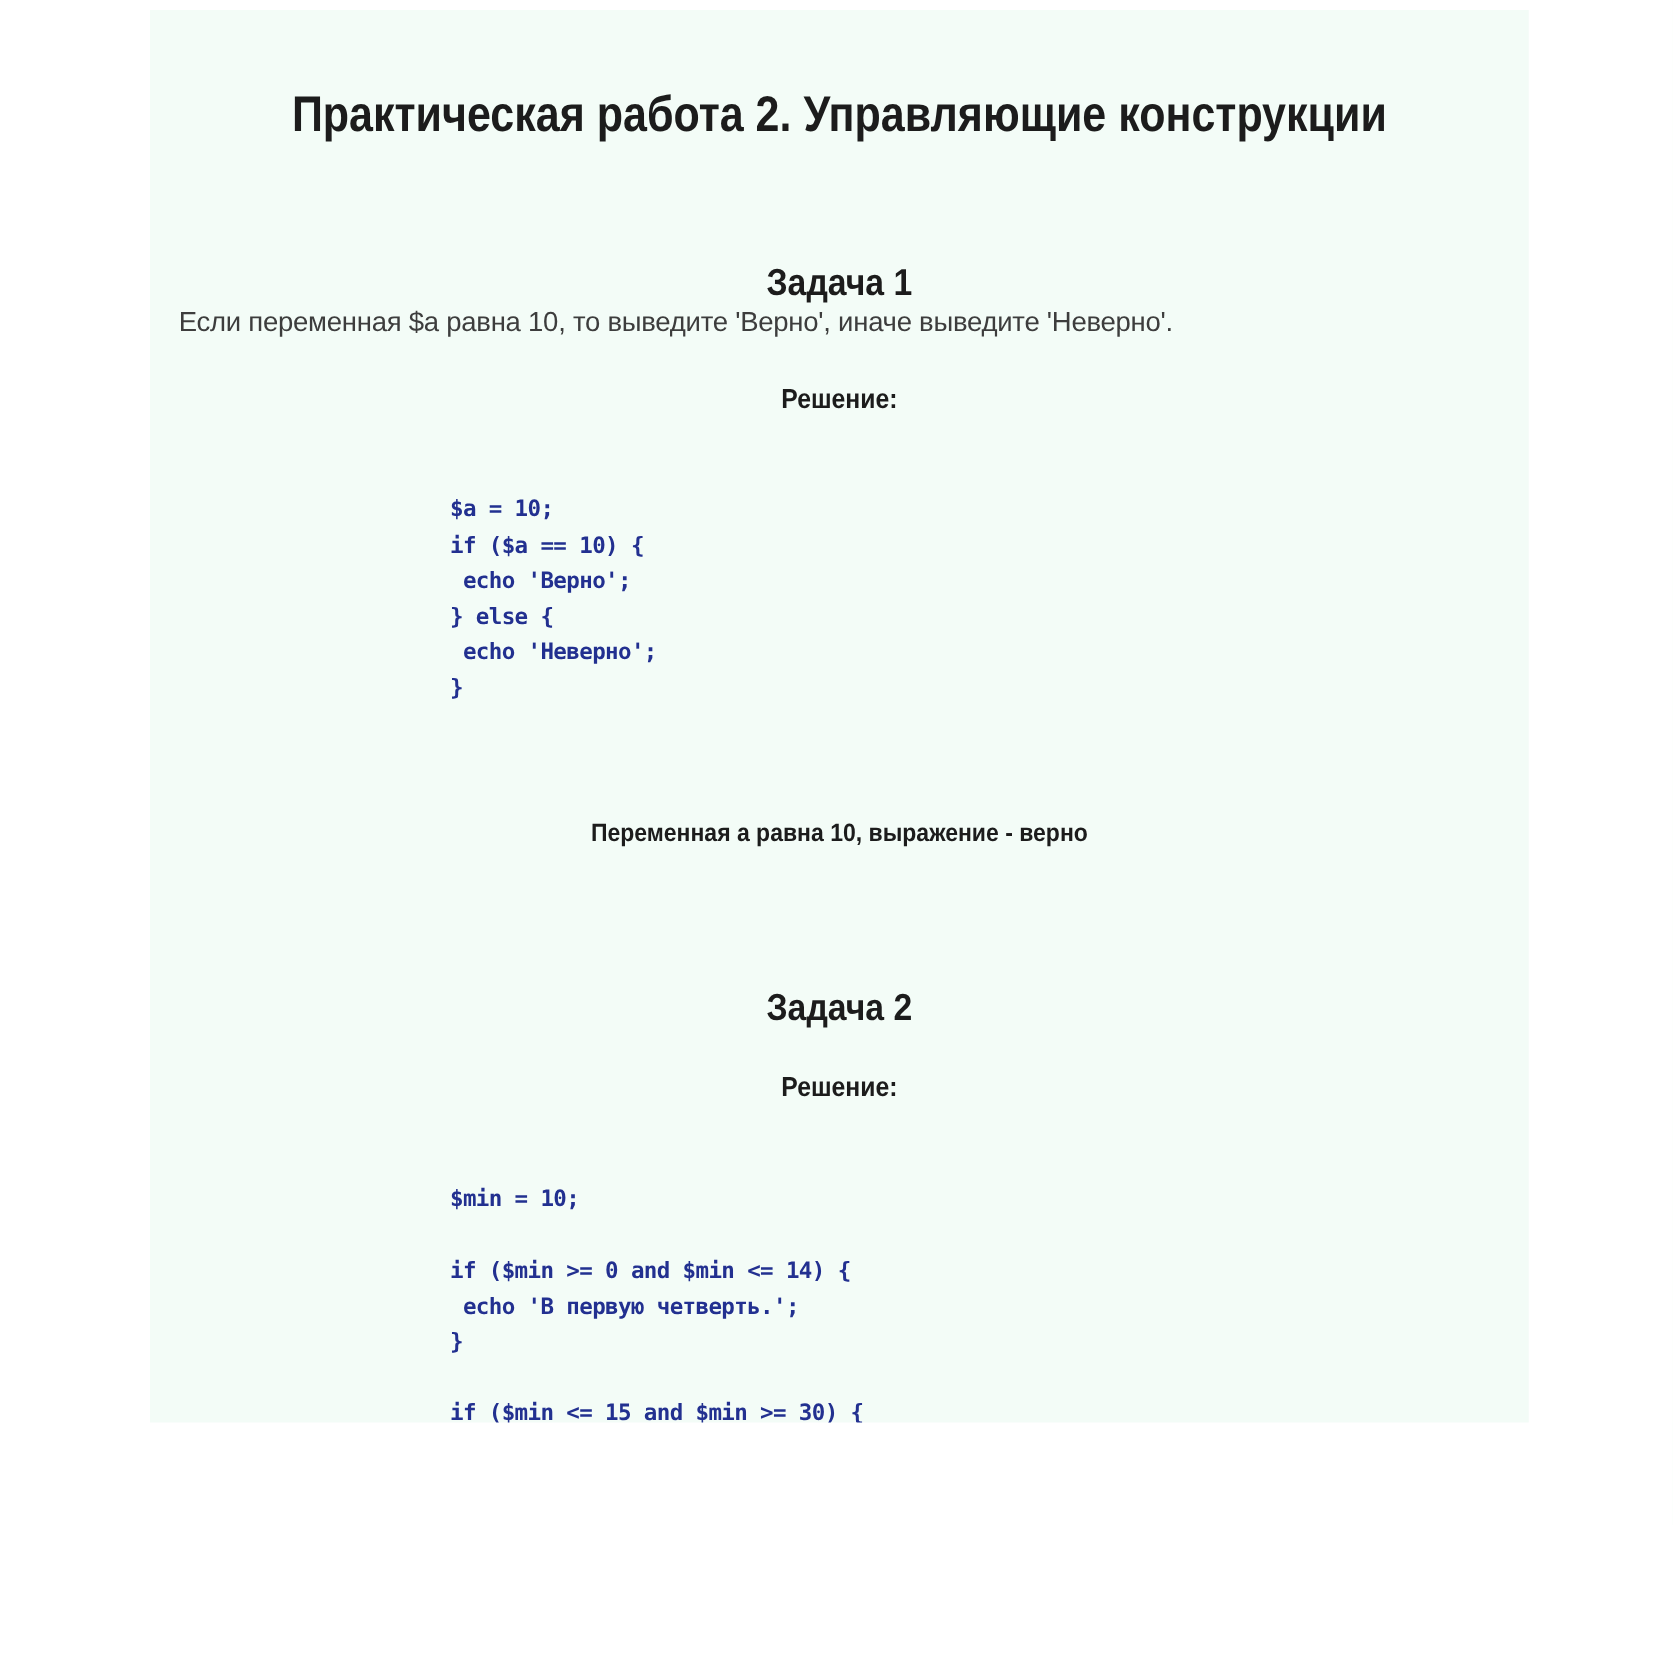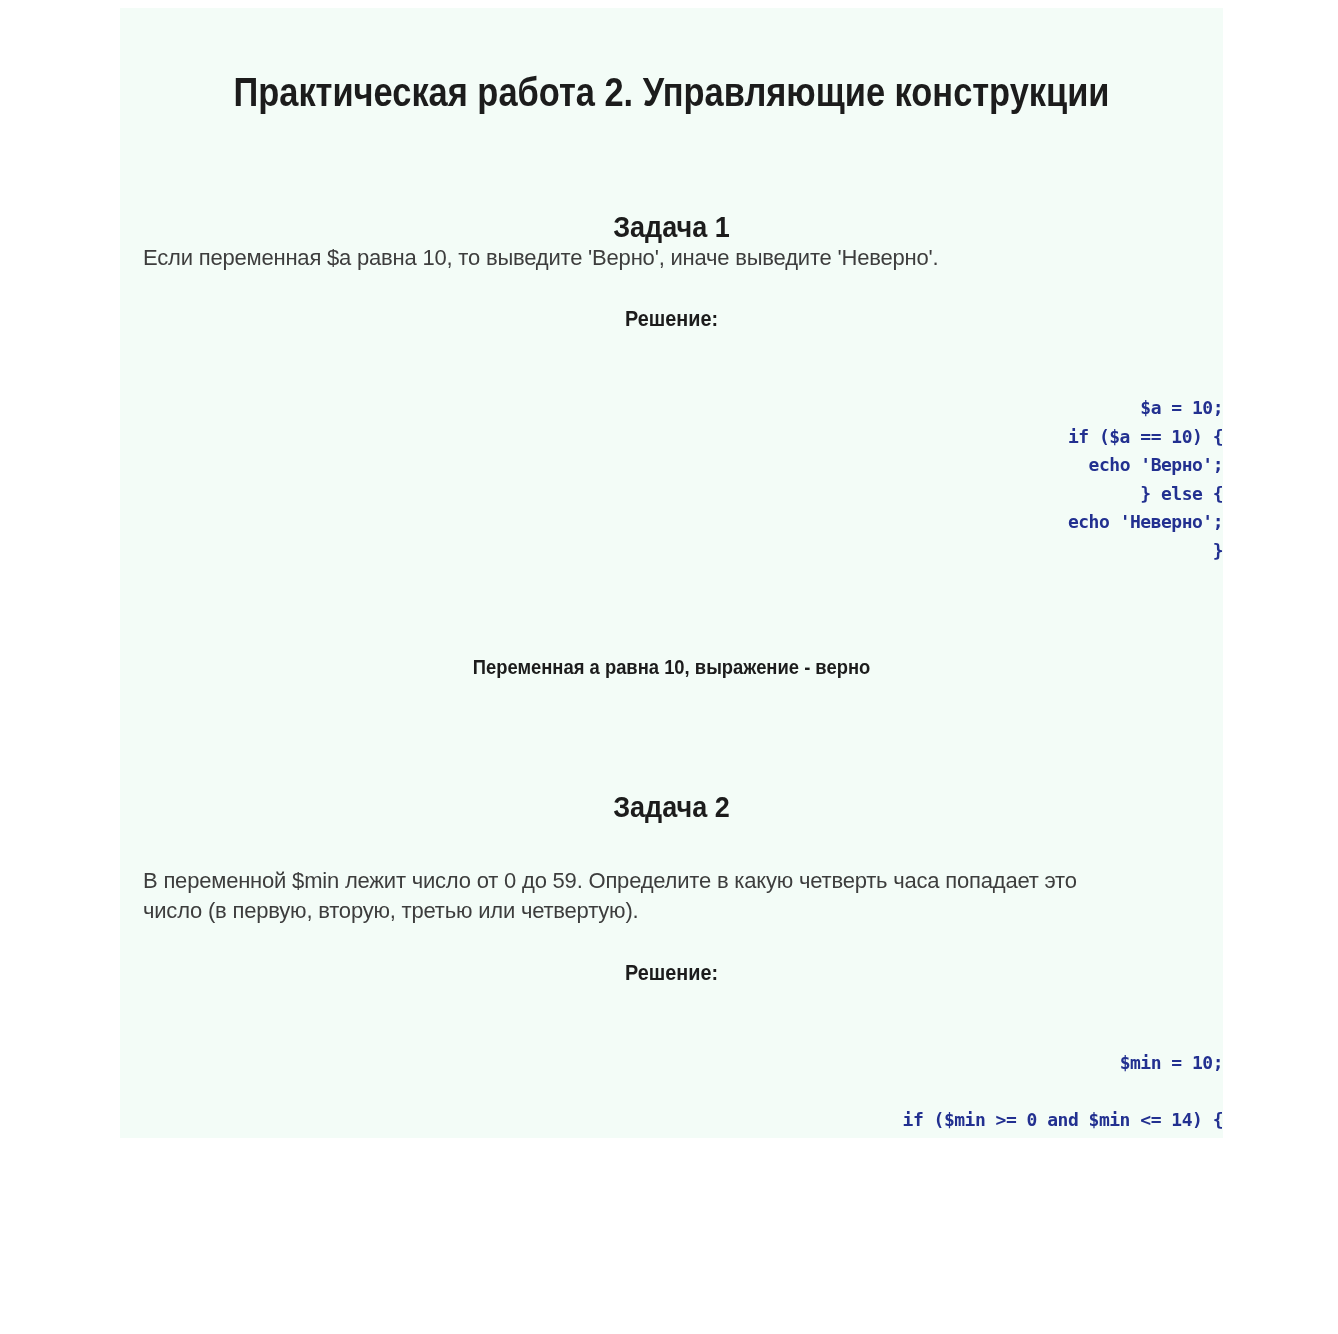--- a/index.html
+++ b/index.html
@@ -76,21 +76,20 @@
   .solution2-label { margin-top: 34px; }
   .code-block {
     margin: 0 0 0 240px;
     font-family: "DejaVu Sans Mono", "Liberation Mono", monospace;
     font-size: 18px;
     line-height: 28.5px;
     font-weight: bold;
     color: #223090;
     white-space: pre;
     letter-spacing: -0.5px;
-    text-align: right;
   }
   .code1 { margin-top: 62px; }
   .code2 { margin-top: 63px; }
   .task-result {
     margin: 89px 0 0 0;
     text-align: center;
     font-size: 20px;
     line-height: 26px;
     font-weight: bold;
     color: #1c1c1c;
@@ -129,22 +128,20 @@
 } else {
  echo 'Неверно';
 }</pre>
 
       <p class="task-result">Переменная а равна 10, выражение - верно</p>
     </section>
 
     <section>
       <h2 class="task-heading task2-heading">Задача 2</h2>
 
-      <p class="task-description task2-description">В переменной $min лежит число от 0 до 59. Определите в какую четверть часа попадает это
-число (в первую, вторую, третью или четвертую).</p>
 
       <h3 class="solution-label solution2-label">Решение:</h3>
 
       <pre class="code-block code2">$min = 10;
 
 if ($min &gt;= 0 and $min &lt;= 14) {
  echo 'В первую четверть.';
 }
 
 if ($min &lt;= 15 and $min &gt;= 30) {

